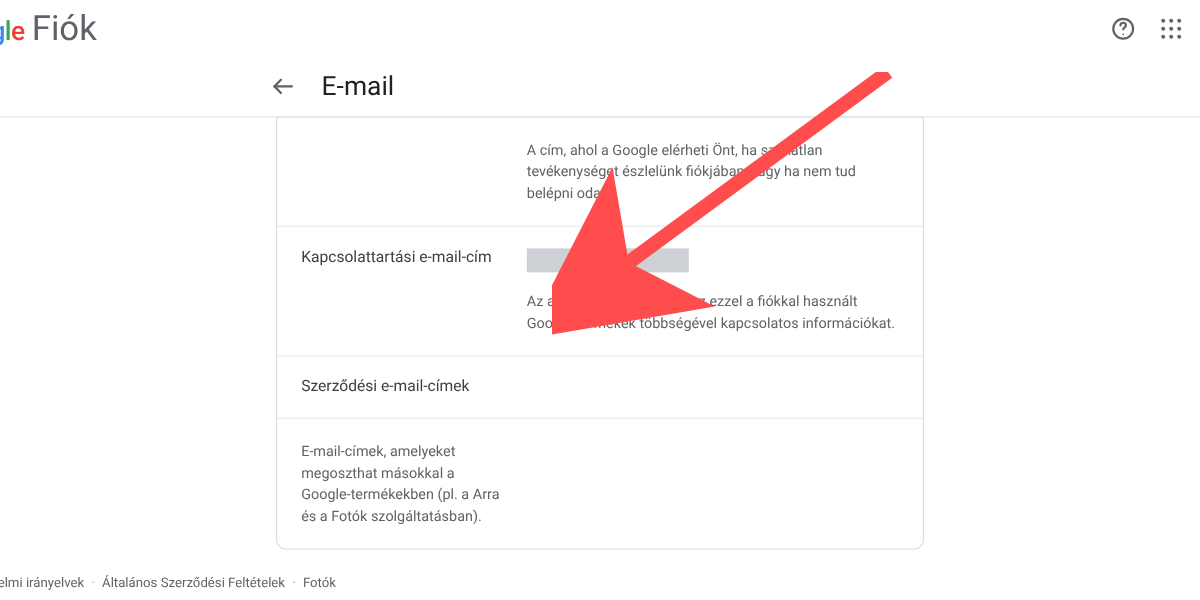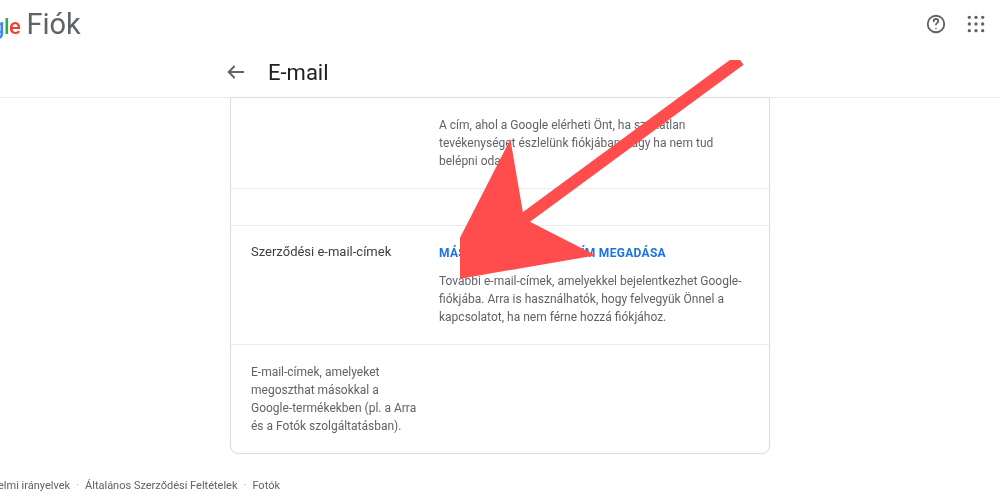--- a/index.html
+++ b/index.html
@@ -77,28 +77,29 @@
   <div class="card">
 
     <div class="row first">
       <div class="row-label"></div>
       <div class="row-body">
         <div class="desc">A cím, ahol a Google elérheti Önt, ha szokatlan tevékenységet észlelünk fiókjában, vagy ha nem tud belépni oda.</div>
       </div>
     </div>
 
     <div class="row">
+      <div class="row-label">Kapcsolattartási e-mail-cím</div>
+      <div class="row-body">
+        <span class="redacted"></span>
+        <div class="desc">Az a cím, ahová elküldjük az ezzel a fiókkal használt Google-termékek többségével kapcsolatos információkat.</div>
+      </div>
     </div>
 
     <div class="row">
       <div class="row-label">Szerződési e-mail-címek</div>
-      <div class="row-body">
-        <span class="link">MÁSODLAGOS E-MAIL-CÍM MEGADÁSA</span>
-        <div class="desc">További e-mail-címek, amelyekkel bejelentkezhet Google-fiókjába. Arra is használhatók, hogy felvegyük Önnel a kapcsolatot, ha nem férne hozzá fiókjához.</div>
-      </div>
     </div>
 
     <div class="row">
       <div class="row-body">
         <div class="desc">E-mail-címek, amelyeket megoszthat másokkal a Google-termékekben (pl. a Arra és a Fotók szolgáltatásban).</div>
       </div>
     </div>
 
   </div>
 </div>

